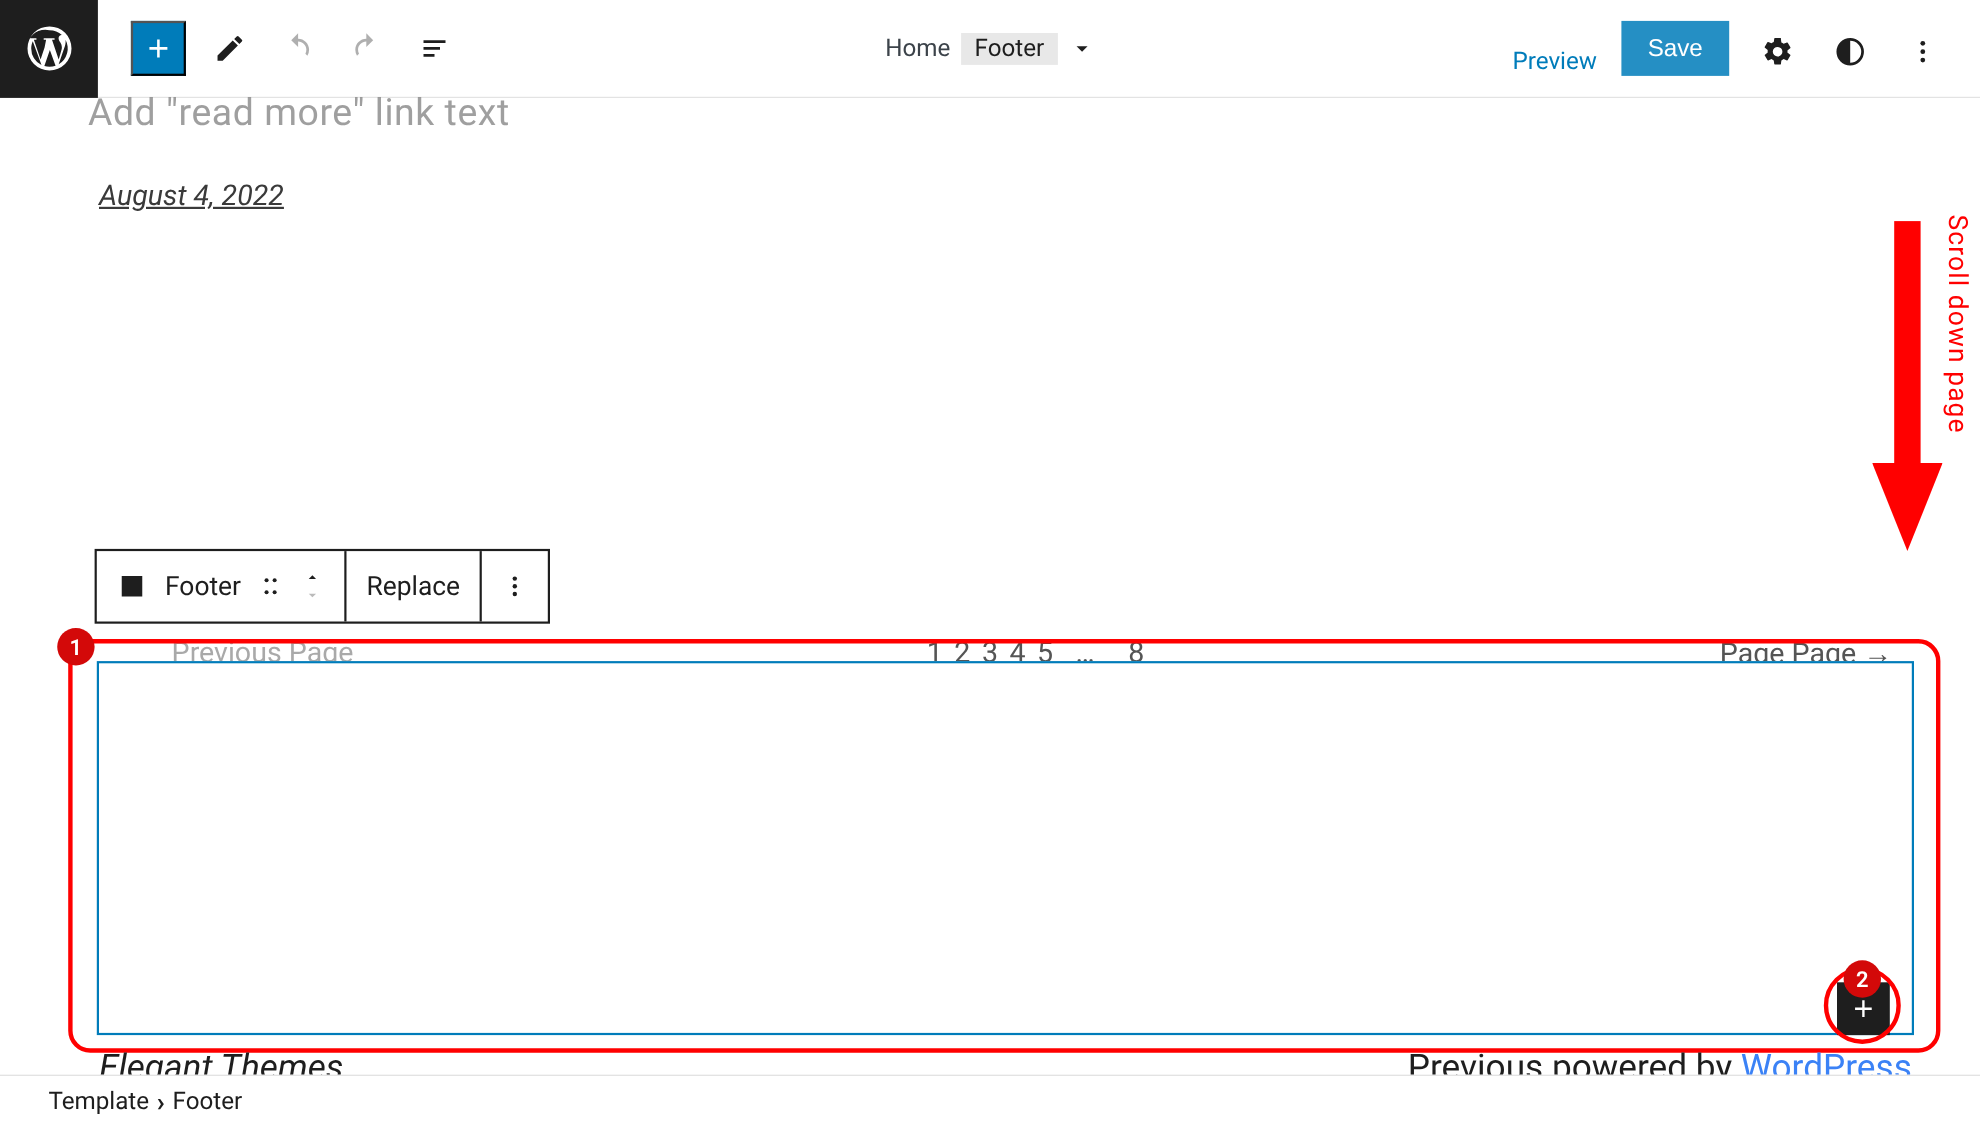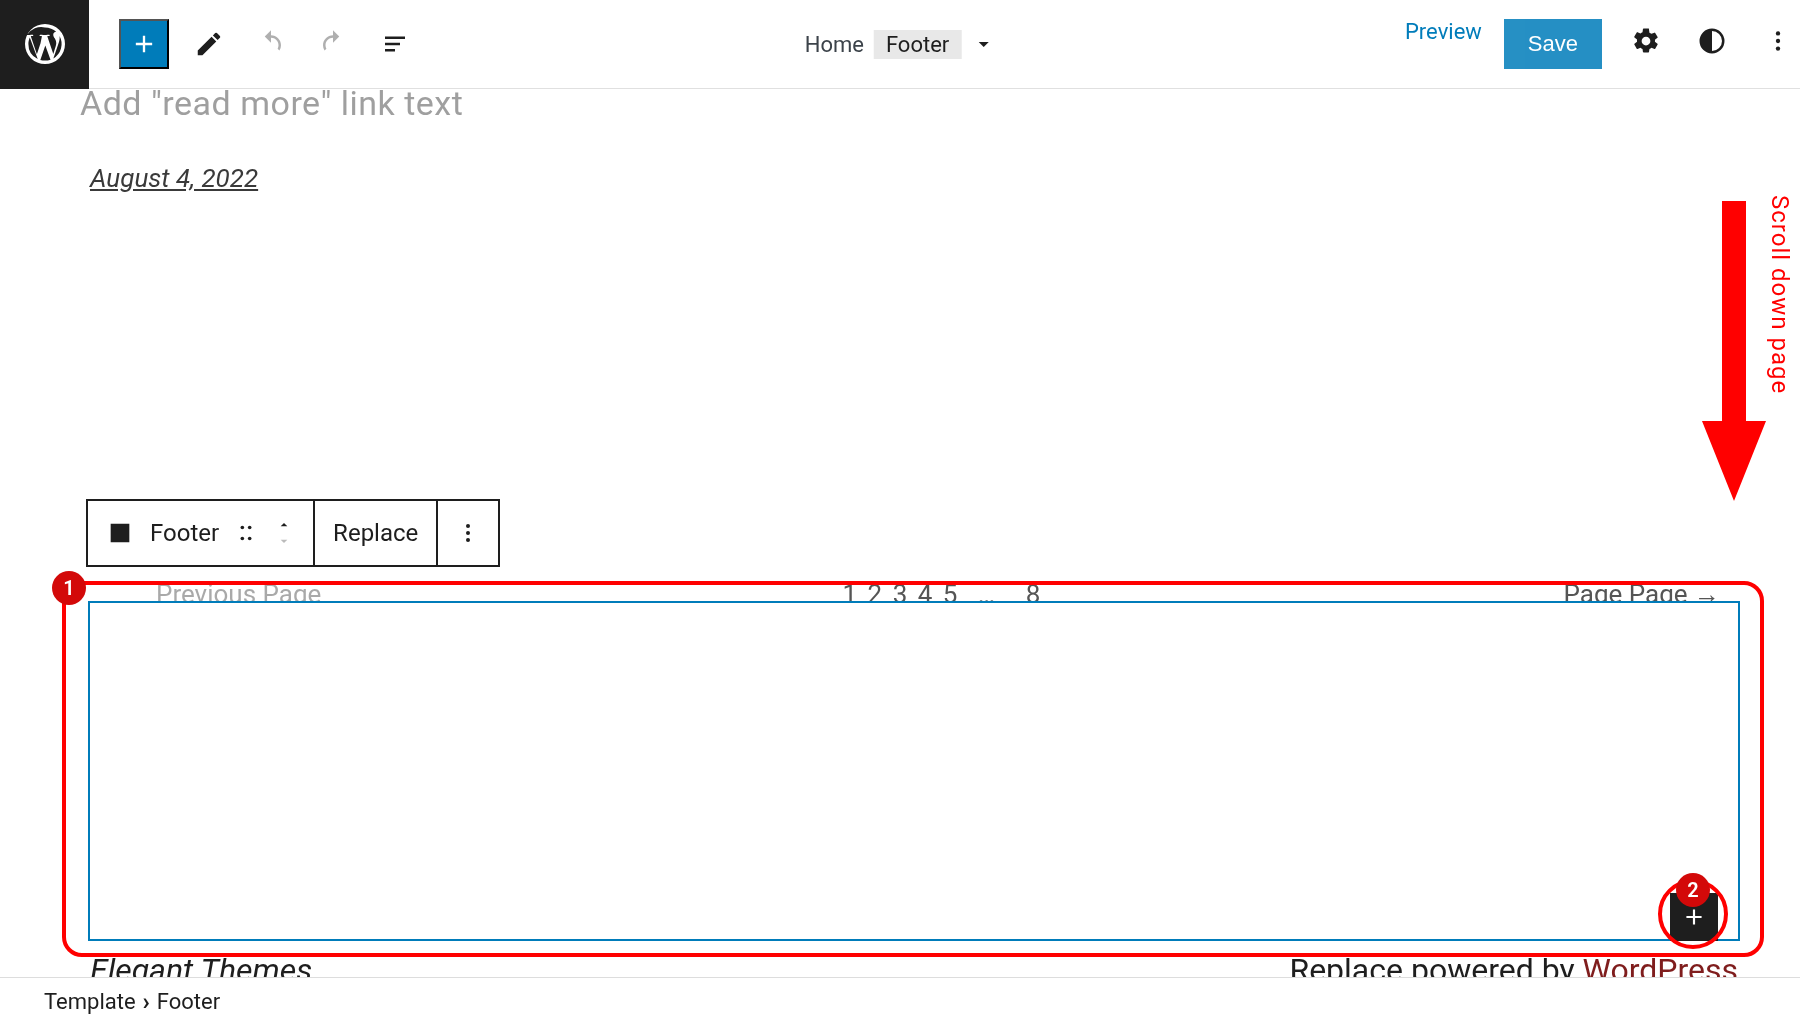--- a/index.html
+++ b/index.html
@@ -10,21 +10,21 @@
     .wp-logo { width: 89px; height: 89px; background: #1e1e1e; display: flex; align-items: center; justify-content: center; flex-shrink: 0; }
     .wp-logo svg { width: 48px; height: 48px; fill: #fff; }
     .tb-left { display: flex; align-items: center; padding-left: 30px; gap: 18px; }
     .add-block-btn { width: 50px; height: 50px; background: #007cba; display: flex; align-items: center; justify-content: center; }
     .add-block-btn svg { width: 28px; height: 28px; fill: #fff; }
     .toolbar-icon-btn { width: 44px; height: 44px; display: flex; align-items: center; justify-content: center; background: none; border: none; }
     .muted svg { opacity: 0.35; }
     .tb-center { position: absolute; left: 50%; transform: translateX(-50%); display: flex; align-items: center; gap: 10px; font-size: 22px; }
     .template-home { color: #3c434a; }
     .template-part-chip { background: #e8e8e8; padding: 2px 12px; }
-    .tb-right { margin-left: auto; display: flex; align-items: flex-start; gap: 22px; }
+    .tb-right { margin-left: auto; display: flex; align-items: flex-end; gap: 22px; padding-right: 30px; }
     .preview-link { color: #007cba; font-size: 22px; text-decoration: none; }
     .save-btn { background: #007cba; color: #fff; border: none; padding: 12px 24px; font-size: 22px; opacity: 0.85; }
 
     
     .canvas { position: relative; height: calc(100% - 89px - 48px); }
     .placeholder-excerpt { position: absolute; left: 80px; top: -6px; font-size: 34px; color: #888; opacity: 0.8; letter-spacing: 0.5px; }
     .post-date { position: absolute; left: 90px; top: 74px; font-size: 26px; font-style: italic; color: #3a3a3a; text-decoration: underline; }
 
     
     .scroll-anno { position: absolute; right: 6px; top: 102px; display: flex; flex-direction: row; align-items: flex-start; }
@@ -44,21 +44,21 @@
     .pagination-row .pages .gap { letter-spacing: 12px; }
     .pagination-row .next { color: #555; text-decoration: underline; }
 
     
     .footer-sel-wrap { position: absolute; left: 62px; right: 36px; top: 492px; bottom: 20px; }
     .anno-outer { position: absolute; inset: 0; border: 4px solid red; border-radius: 20px; pointer-events: none; }
     .footer-block { position: absolute; left: 26px; right: 24px; top: 20px; bottom: 16px; border: 2px solid #007cba; background: #fff; }
     .footer-credits { position: absolute; left: 0; right: 0; top: 348px; display: flex; justify-content: space-between; padding: 0 0px; font-size: 32px; }
     .site-title { font-style: italic; text-decoration: underline; color: #1e1e1e; }
     .powered { font-size: 32px; }
-    .powered a { color: #7f1d1d; text-decoration: underline; }
+    .powered a { color: #3b82f6; text-decoration: underline; }
 
     
     .footer-add-btn { position: absolute; right: 20px; bottom: -2px; width: 48px; height: 48px; background: #1e1e1e; display: flex; align-items: center; justify-content: center; }
     .footer-add-btn svg { width: 26px; height: 26px; fill: #fff; }
     .anno-add-circle { position: absolute; right: 10px; bottom: -10px; width: 70px; height: 70px; border: 4px solid red; border-radius: 50%; pointer-events: none; }
 
     
     .anno-badge { position: absolute; width: 34px; height: 34px; border-radius: 50%; background: #d30909; color: #fff; display: flex; align-items: center; justify-content: center; font-size: 20px; font-weight: 600; z-index: 50; }
     .badge-1 { left: 52px; top: 482px; }
     .badge-2 { right: 90px; bottom: 70px; }
@@ -189,21 +189,21 @@
     </span>
     <span class="next">Page Page  →</span>
   </div>
 
   <div class="footer-sel-wrap">
     <div class="anno-outer"></div>
     <div class="footer-block">
       <div class="footer-credits">
         <span class="site-title">Elegant Themes</span>
         <span class="powered">
-          <span>Replace powered by </span><a>WordPress</a>
+          <span>Previous powered by </span><a>WordPress</a>
         </span>
       </div>
       <div class="footer-add-btn">
         <svg viewBox="0 0 24 24">
             <path d="M11 5h2v6h6v2h-6v6h-2v-6H5v-2h6z"></path>
           </svg>
       </div>
       <div class="anno-add-circle"></div>
     </div>
   </div>

